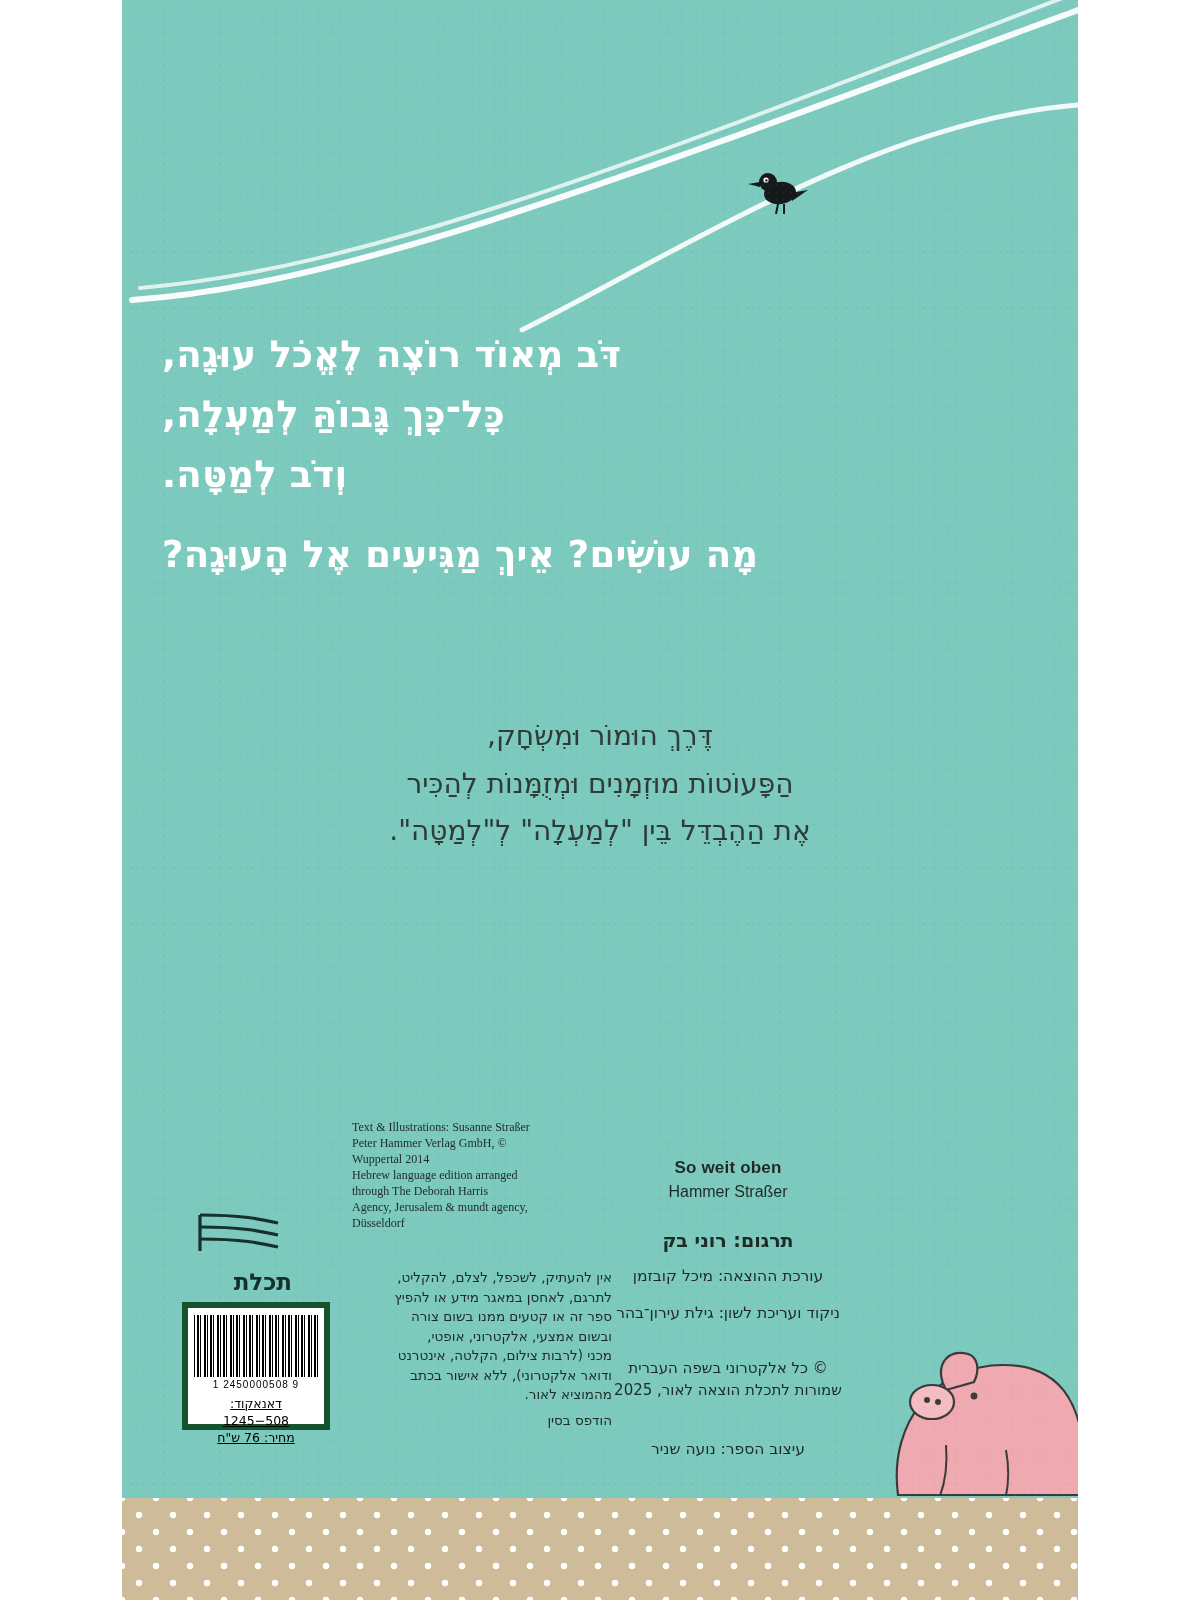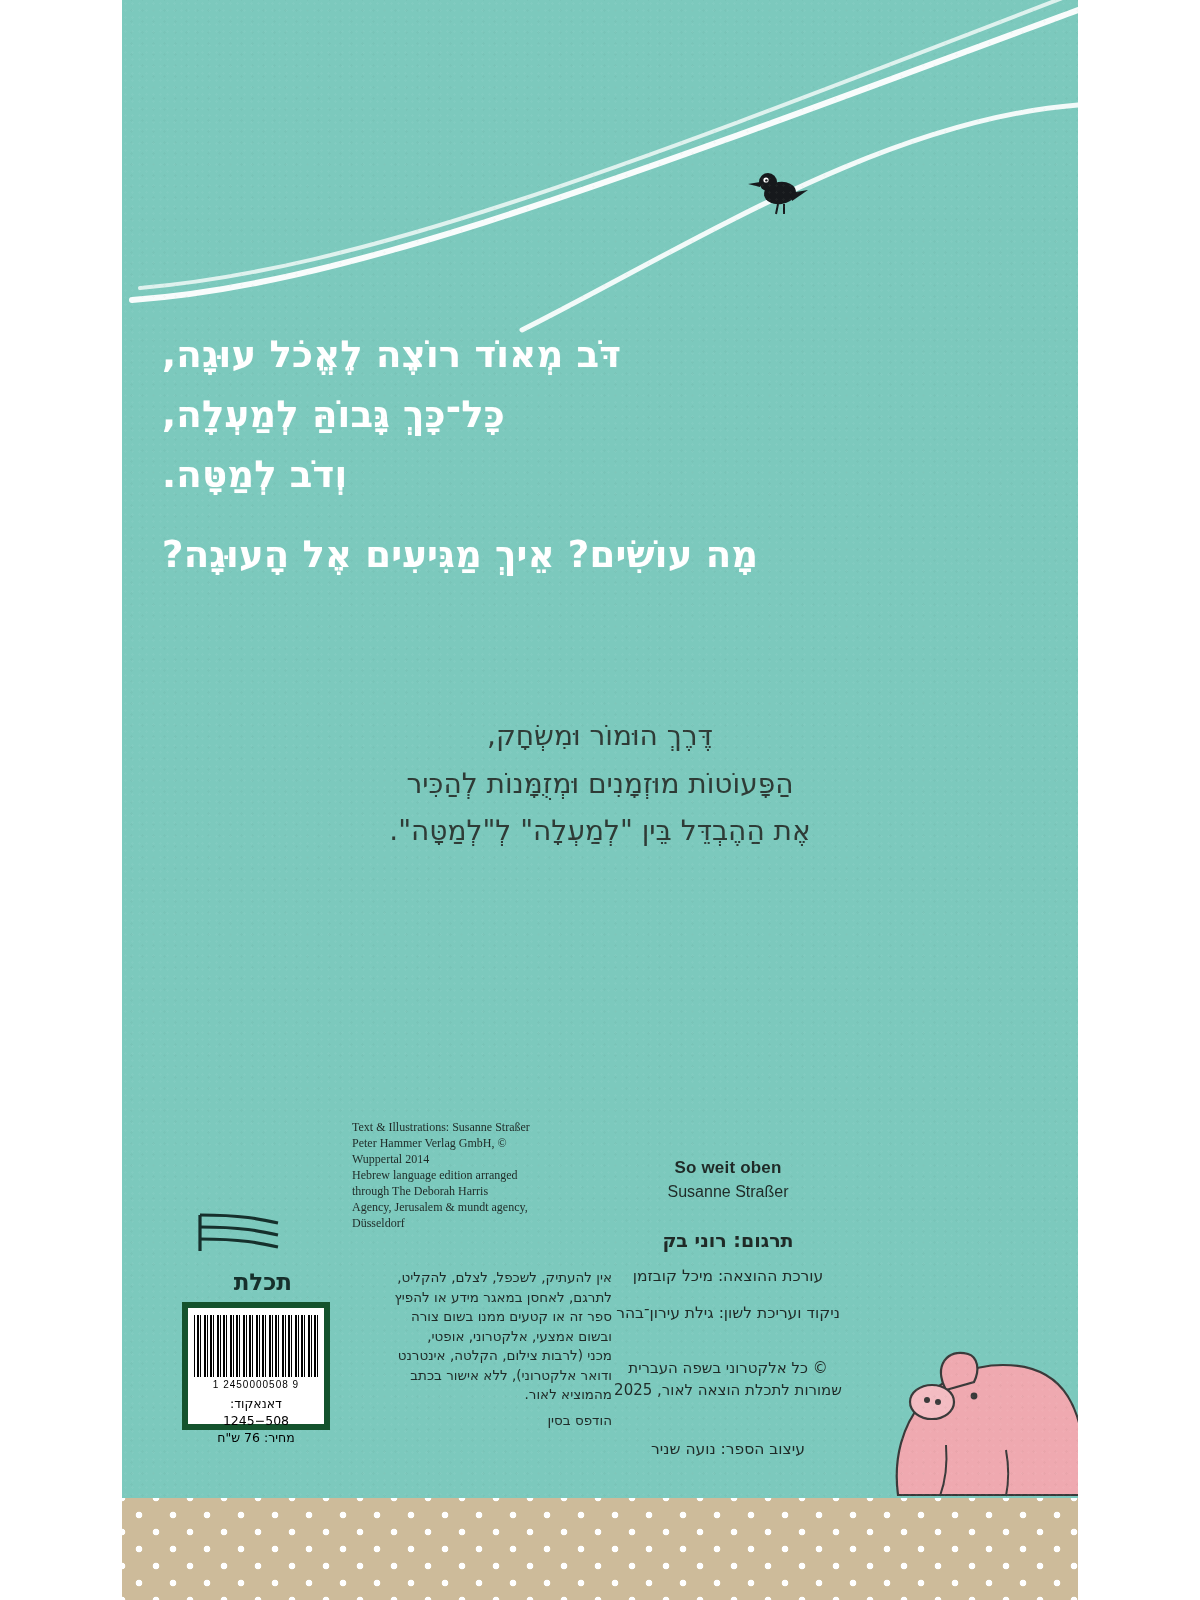--- a/index.html
+++ b/index.html
@@ -191,20 +191,21 @@
     color: #000;
   }
   .barcode-heb {
     direction: rtl;
     text-align: center;
     font-family: "DejaVu Sans", sans-serif;
     font-size: 12.5px;
     line-height: 1.35;
     color: #000;
     margin-top: 6px;
+    text-decoration: underline;
   }
 
   
   .heb-credits {
     position: absolute;
     right: 170px;
     top: 18px;
     width: 360px;
     direction: rtl;
     text-align: center;
@@ -359,21 +360,21 @@
       <div>ספר זה או קטעים ממנו בשום צורה</div>
       <div>ובשום אמצעי, אלקטרוני, אופטי,</div>
       <div>מכני (לרבות צילום, הקלטה, אינטרנט</div>
       <div>ודואר אלקטרוני), ללא אישור בכתב</div>
       <div>מהמוציא לאור.</div>
       <div class="printer">הודפס בסין</div>
     </div>
 
     <div class="heb-credits">
       <div class="orig-title">So weit oben</div>
-      <div class="orig-author">Susanne Straßer</div>
+      <div class="orig-author">Hammer Straßer</div>
       <div class="translator">תרגום: רוני בק</div>
       <div class="credit-line">עורכת ההוצאה: מיכל קובזמן</div>
       <div class="credit-line">ניקוד ועריכת לשון: גילת עירון־בהר</div>
       <div class="rights">© כל אלקטרוני בשפה העברית</div>
       <div class="rights" style="margin-top:0">שמורות לתכלת הוצאה לאור, 2025</div>
       <div class="designer">עיצוב הספר: נועה שניר</div>
     </div>
 
   </div>
 

